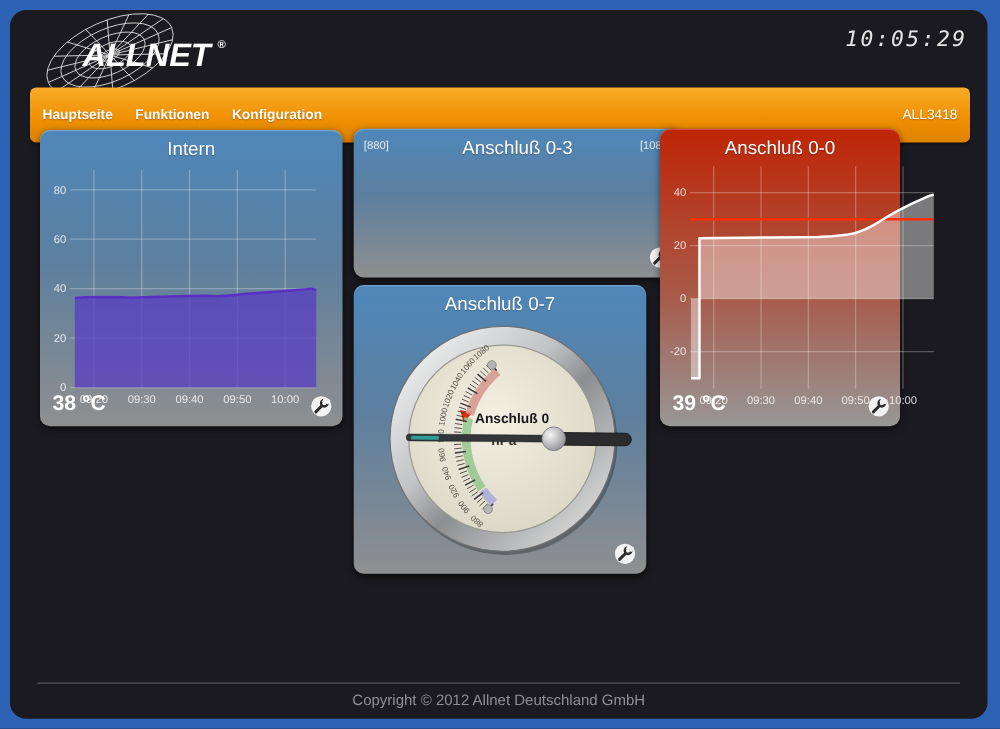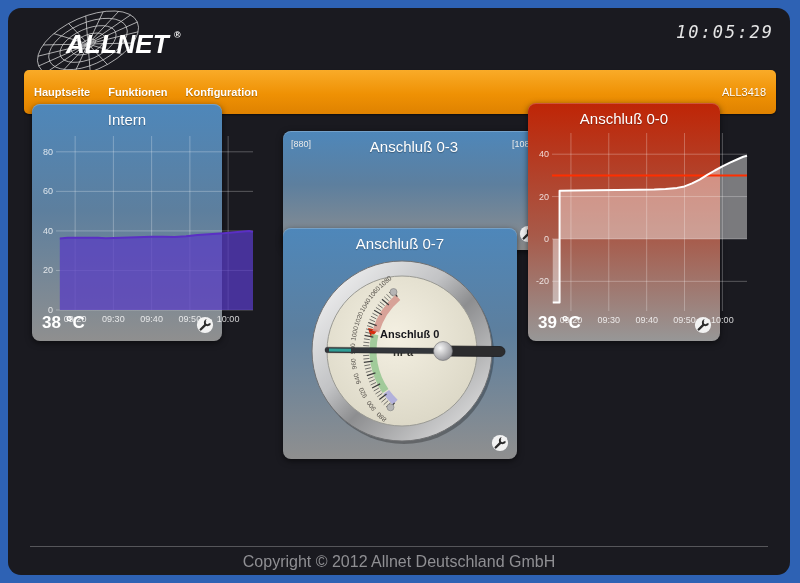--- a/index.html
+++ b/index.html
@@ -31,22 +31,22 @@
   .nav-item{font-size:11px;font-weight:bold;color:#fff;text-shadow:0 1px 1px rgba(120,70,0,.6);cursor:pointer;}
   .nav-spacer{flex:1;}
   .nav-device{font-size:11px;font-weight:normal;color:#fff;text-shadow:0 1px 1px rgba(120,70,0,.6);}
   
   .panel{
     position:absolute;border-radius:8px;
     box-shadow:0 2px 6px rgba(0,0,0,.55), inset 0 1px 0 rgba(255,255,255,.22);
   }
   .panel.blue{background:linear-gradient(180deg,#4e87ba 0%,#5d7f9e 45%,#8f8f8f 100%);}
   .panel.red{background:linear-gradient(180deg,#bf2506 0%,#a85948 55%,#979797 100%);}
-  #panel-intern{left:24px;top:96px;width:190px;height:237px;}
-  #panel-a03{left:275px;top:95px;width:262px;height:119px;margin-top:28px;}
+  #panel-intern{left:24px;top:96px;width:242px;height:237px;}
+  #panel-a03{left:275px;top:95px;width:262px;height:119px;}
   #panel-a07{left:275px;top:220px;width:234px;height:231px;}
   #panel-a00{left:520px;top:95px;width:192px;height:238px;}
   .panel-title{
     position:absolute;left:0;right:0;top:7px;text-align:center;
     color:#fff;font-size:15px;text-shadow:0 1px 1px rgba(0,0,0,.3);
   }
   .reading{position:absolute;left:10px;bottom:8px;color:#fff;font-weight:bold;font-size:17px;}
   .wrench{position:absolute;right:8px;bottom:7px;width:18px;height:18px;cursor:pointer;}
   .corner-label{position:absolute;top:8px;font-size:9px;color:#eaeaea;}
   .cl-left{left:8px;}
@@ -62,21 +62,21 @@
   
   .gauge{position:absolute;left:0;top:0;}
   .gauge text{font-family:"Liberation Sans",sans-serif;}
   .gtxt{font-size:11px;font-weight:bold;fill:#15151a;}
   .gtxt2{font-size:11px;font-weight:bold;fill:#35352f;}
   .gtick{font-size:6.5px;fill:#55504a;}
   
   .footer{
     position:absolute;left:22px;right:22px;top:538px;
     border-top:1px solid #56565a;padding-top:6px;text-align:center;
-    color:#8f8f93;font-size:16px;
+    color:#8f8f93;font-size:12px;
   }
 </style>
 </head>
 <body>
 
 <div class="page">
 
   <svg class="logo-svg" width="180" height="64" viewBox="0 0 180 64">
     <g transform="translate(62,34) rotate(-24)" stroke="#e9e9e9" stroke-width="0.7" fill="none" opacity="0.9">
       <ellipse rx="54" ry="27"></ellipse>

